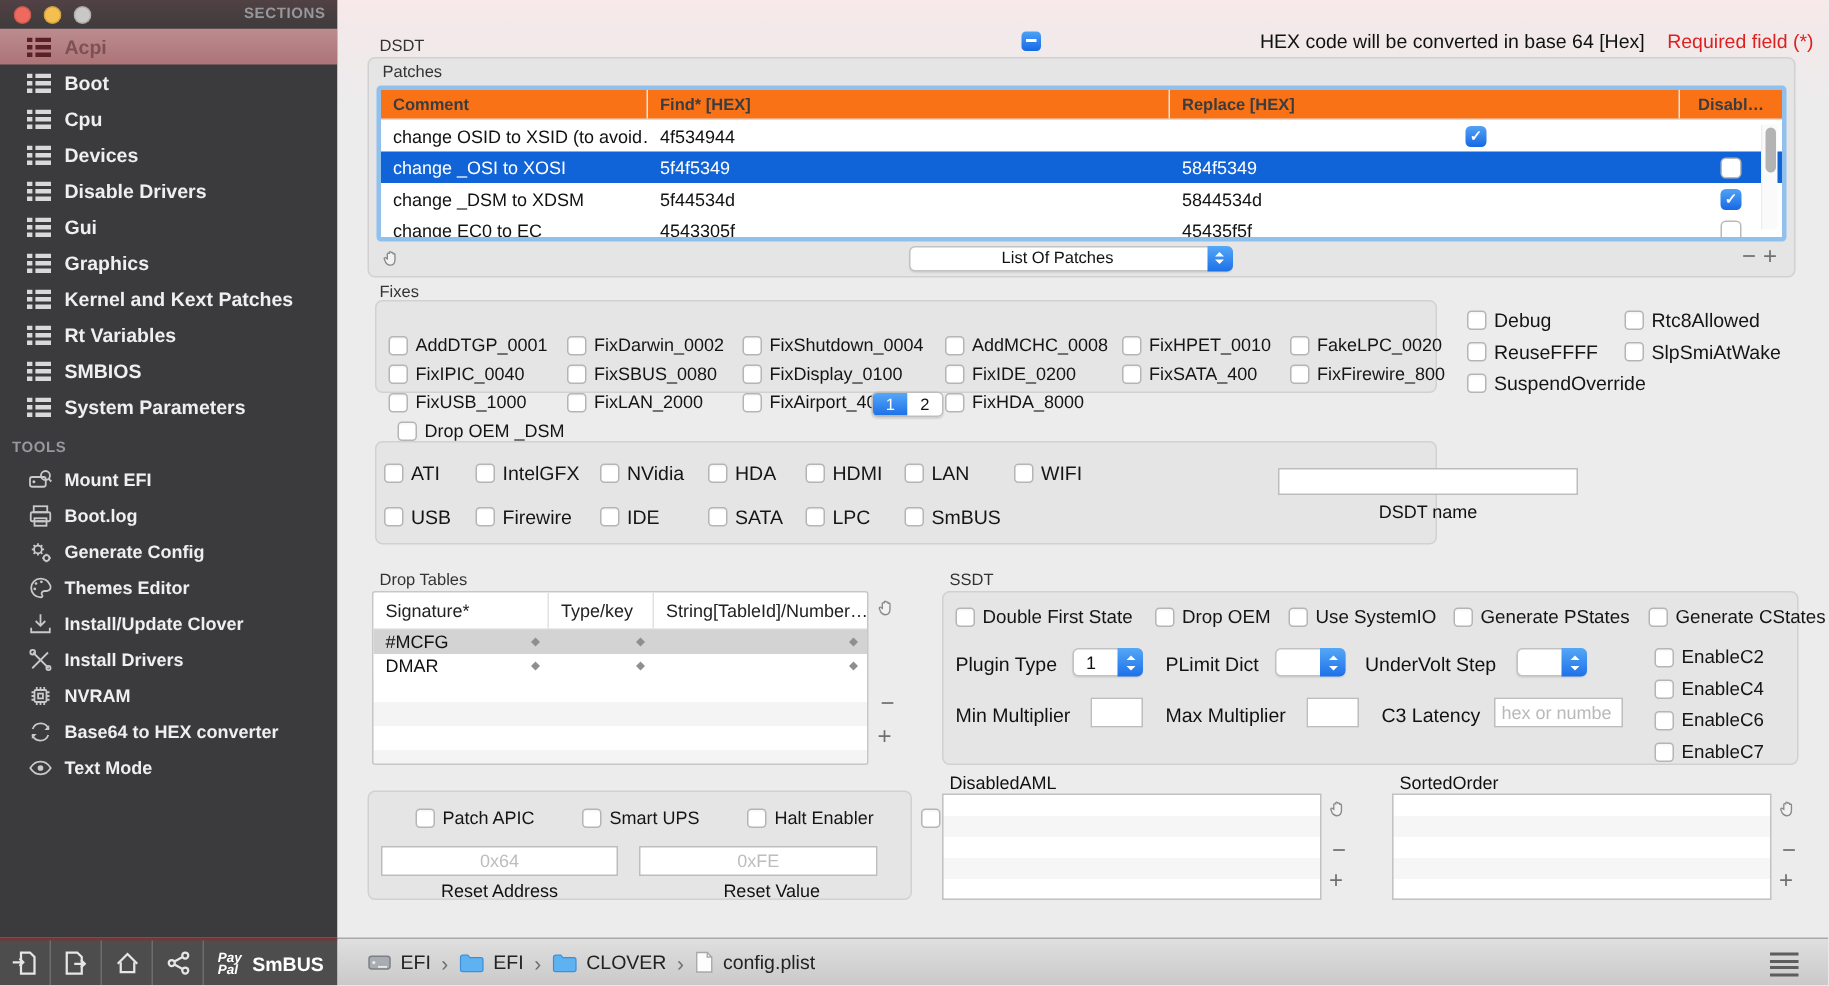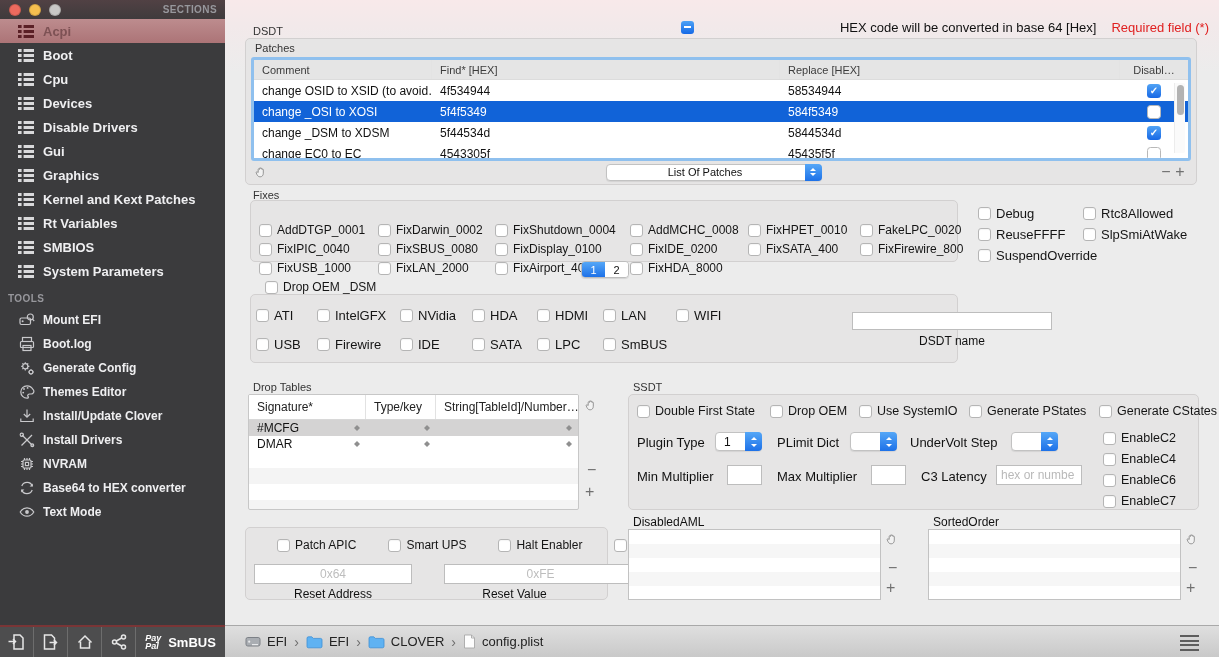--- a/index.html
+++ b/index.html
@@ -53,21 +53,21 @@
   .note-main{font-size:13px;color:#111;}
   .note-red{font-size:13px;color:#e02020;}
 
   .glabel{position:absolute;font-size:11px;color:#333;}
   .panel{position:absolute;background:#e6e5e5;border:1px solid #d2d0d0;border-radius:5px;}
 
   
   .patches-box{left:20px;top:38px;width:952px;height:147px;}
   .patches-title{position:absolute;left:9px;top:3px;font-size:11px;color:#333;}
   .ptable{position:absolute;left:5px;top:18px;right:5px;height:104px;background:#fff;border:3px solid #8fc0ee;border-radius:3px;overflow:hidden;}
-  .phead{display:flex;height:20px;border-bottom:1px solid #dcdcdc;align-items:center;font-size:11px;color:#3c3c3c;background:#e5e5e5;}
+  .phead{display:flex;height:20px;border-bottom:1px solid #dcdcdc;align-items:center;font-size:11px;color:#3c3c3c;background:#f97316;font-weight:bold;}
   .phead .hc{padding-left:8px;border-right:1px solid #e3e3e3;height:100%;display:flex;align-items:center;white-space:nowrap;overflow:hidden;}
   .c1{width:178px;flex:0 0 178px;}
   .c2{width:348px;flex:0 0 348px;}
   .c3{width:340px;flex:0 0 340px;}
   .c4{flex:1;border-right:none!important;justify-content:center;padding-left:0!important;}
   .prow{display:flex;height:21px;align-items:center;font-size:12px;color:#111;background:#fff;}
   .prow .c{padding-left:8px;white-space:nowrap;overflow:hidden;height:100%;display:flex;align-items:center;}
   .prow.selected{background:#1163d8;color:#fff;}
   .mcb{width:14px;height:14px;border-radius:3.5px;background:#fff;border:1px solid #b8b8b8;position:relative;display:inline-block;}
   .mcb.checked{background:linear-gradient(#51a3f5,#1768e5);border:none;}
@@ -454,21 +454,20 @@
           <div class="hc c1">Comment</div>
           <div class="hc c2">Find* [HEX]</div>
           <div class="hc c3">Replace [HEX]</div>
           <div class="hc c4">Disabl…</div>
         </div>
         <div>
 
             <div class="prow">
               <div class="c c1">change OSID to XSID (to avoid…</div>
               <div class="c c2">4f534944</div>
-              <div class="c c3">58534944</div>
               <div class="c c4">
                 <span class="mcb checked"></span>
               </div>
             </div>
 
             <div class="prow selected">
               <div class="c c1">change _OSI to XOSI</div>
               <div class="c c2">5f4f5349</div>
               <div class="c c3">584f5349</div>
               <div class="c c4">
@@ -846,21 +845,21 @@
             <span>Halt Enabler</span>
           </label>
 
           <label class="cb">
             <span class="box"></span>
             <span>DisableASPM</span>
           </label>
         </div>
       <input class="txt rst" style="left: 8px; width: 158px;" placeholder="0x64">
       <div class="rst-label" style="left:8px;width:158px;">Reset Address</div>
-      <input class="txt rst" style="left: 198px; width: 193px;" placeholder="0xFE">
+      <input class="txt rst" style="left: 180px; width: 159px;" placeholder="0xFE">
       <div class="rst-label" style="left:183px;width:171px;">Reset Value</div>
     </div>
 
     <span class="aml-label" style="left:408px;top:515px;">DisabledAML</span>
     <div class="aml-box" style="left:403px;top:529px;"></div>
     <svg class="handsvg abs" style="left:661px;top:533px;" width="13" height="13" viewBox="0 0 13 13">
         <path d="M3.2 6.5V3.4c0-.9 1.3-.9 1.3 0V2.4c0-.9 1.3-.9 1.3 0v.5c0-.8 1.3-.8 1.3 0v.7c0-.7 1.2-.7 1.2 0v3.6c0 2.2-1.2 3.6-3.1 3.6-1.6 0-2.4-.7-3.2-2.1L1.3 6.9c-.5-.9.6-1.6 1.2-.8z" fill="#f2f2f2" stroke="#8a8a8a" stroke-width=".9"></path>
       </svg>
     <span class="side-ctl" style="left:663px;top:561px;">−</span>
     <span class="side-ctl" style="left:661px;top:581px;">+</span>

